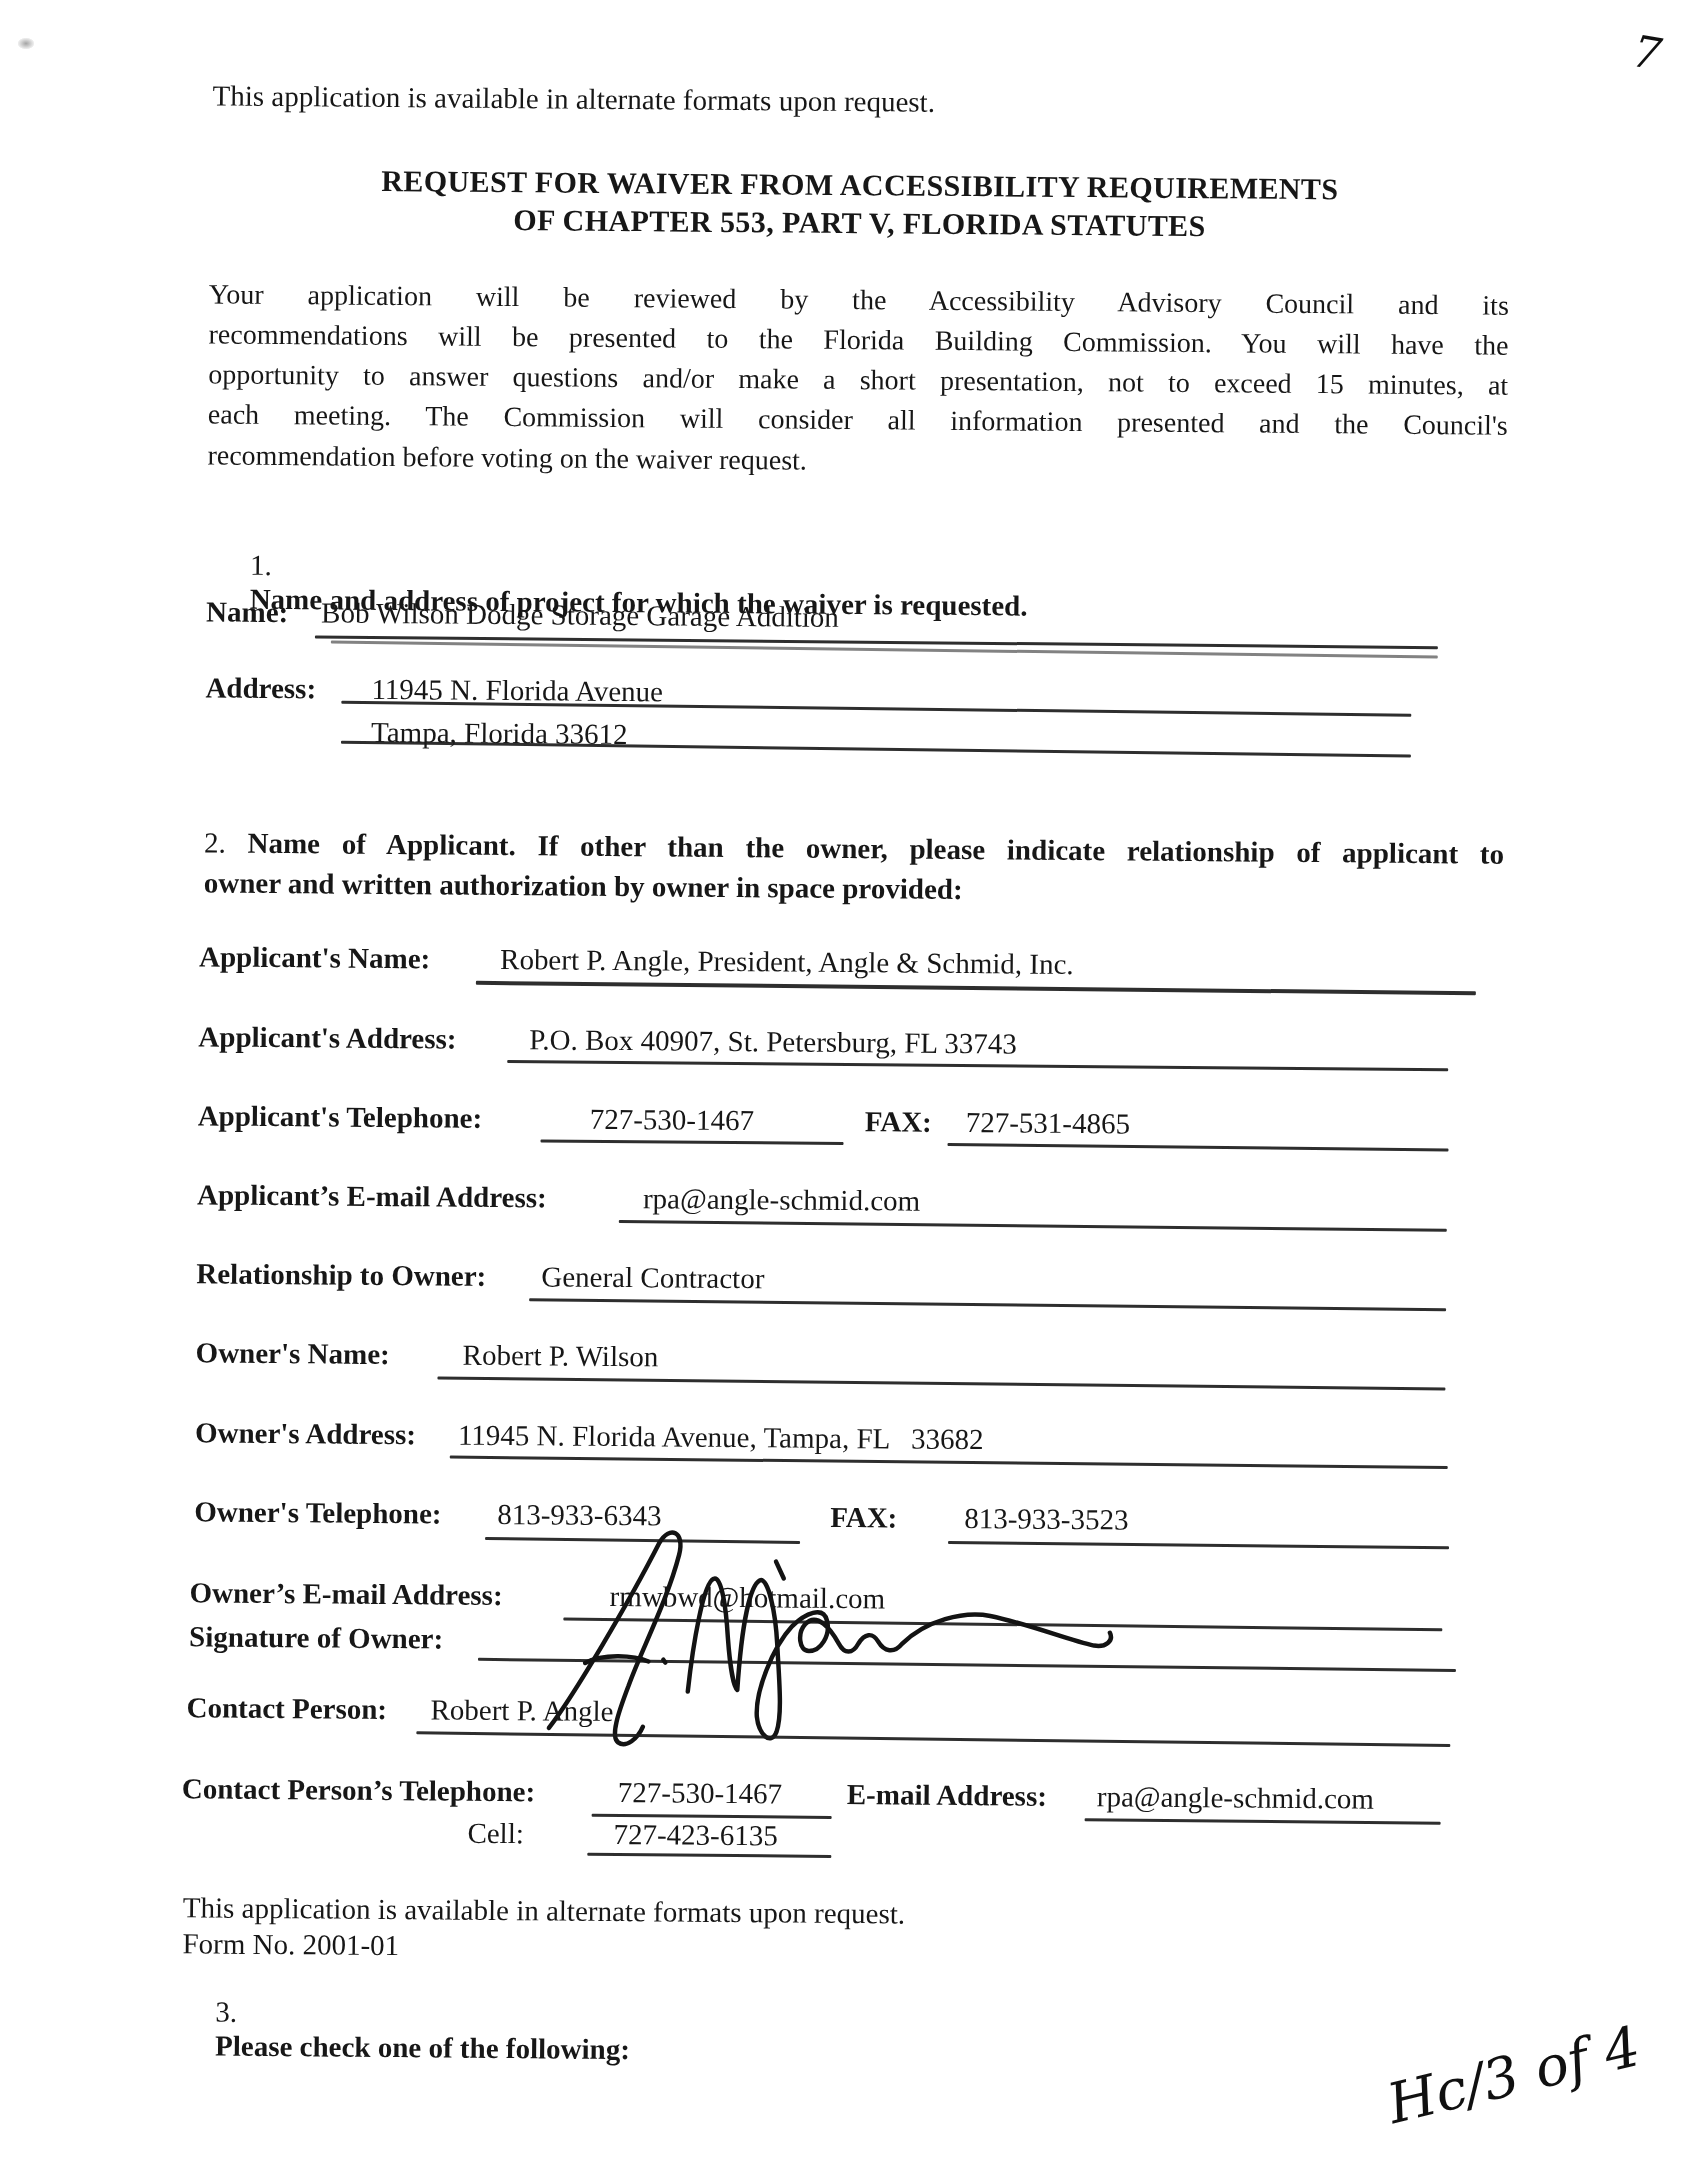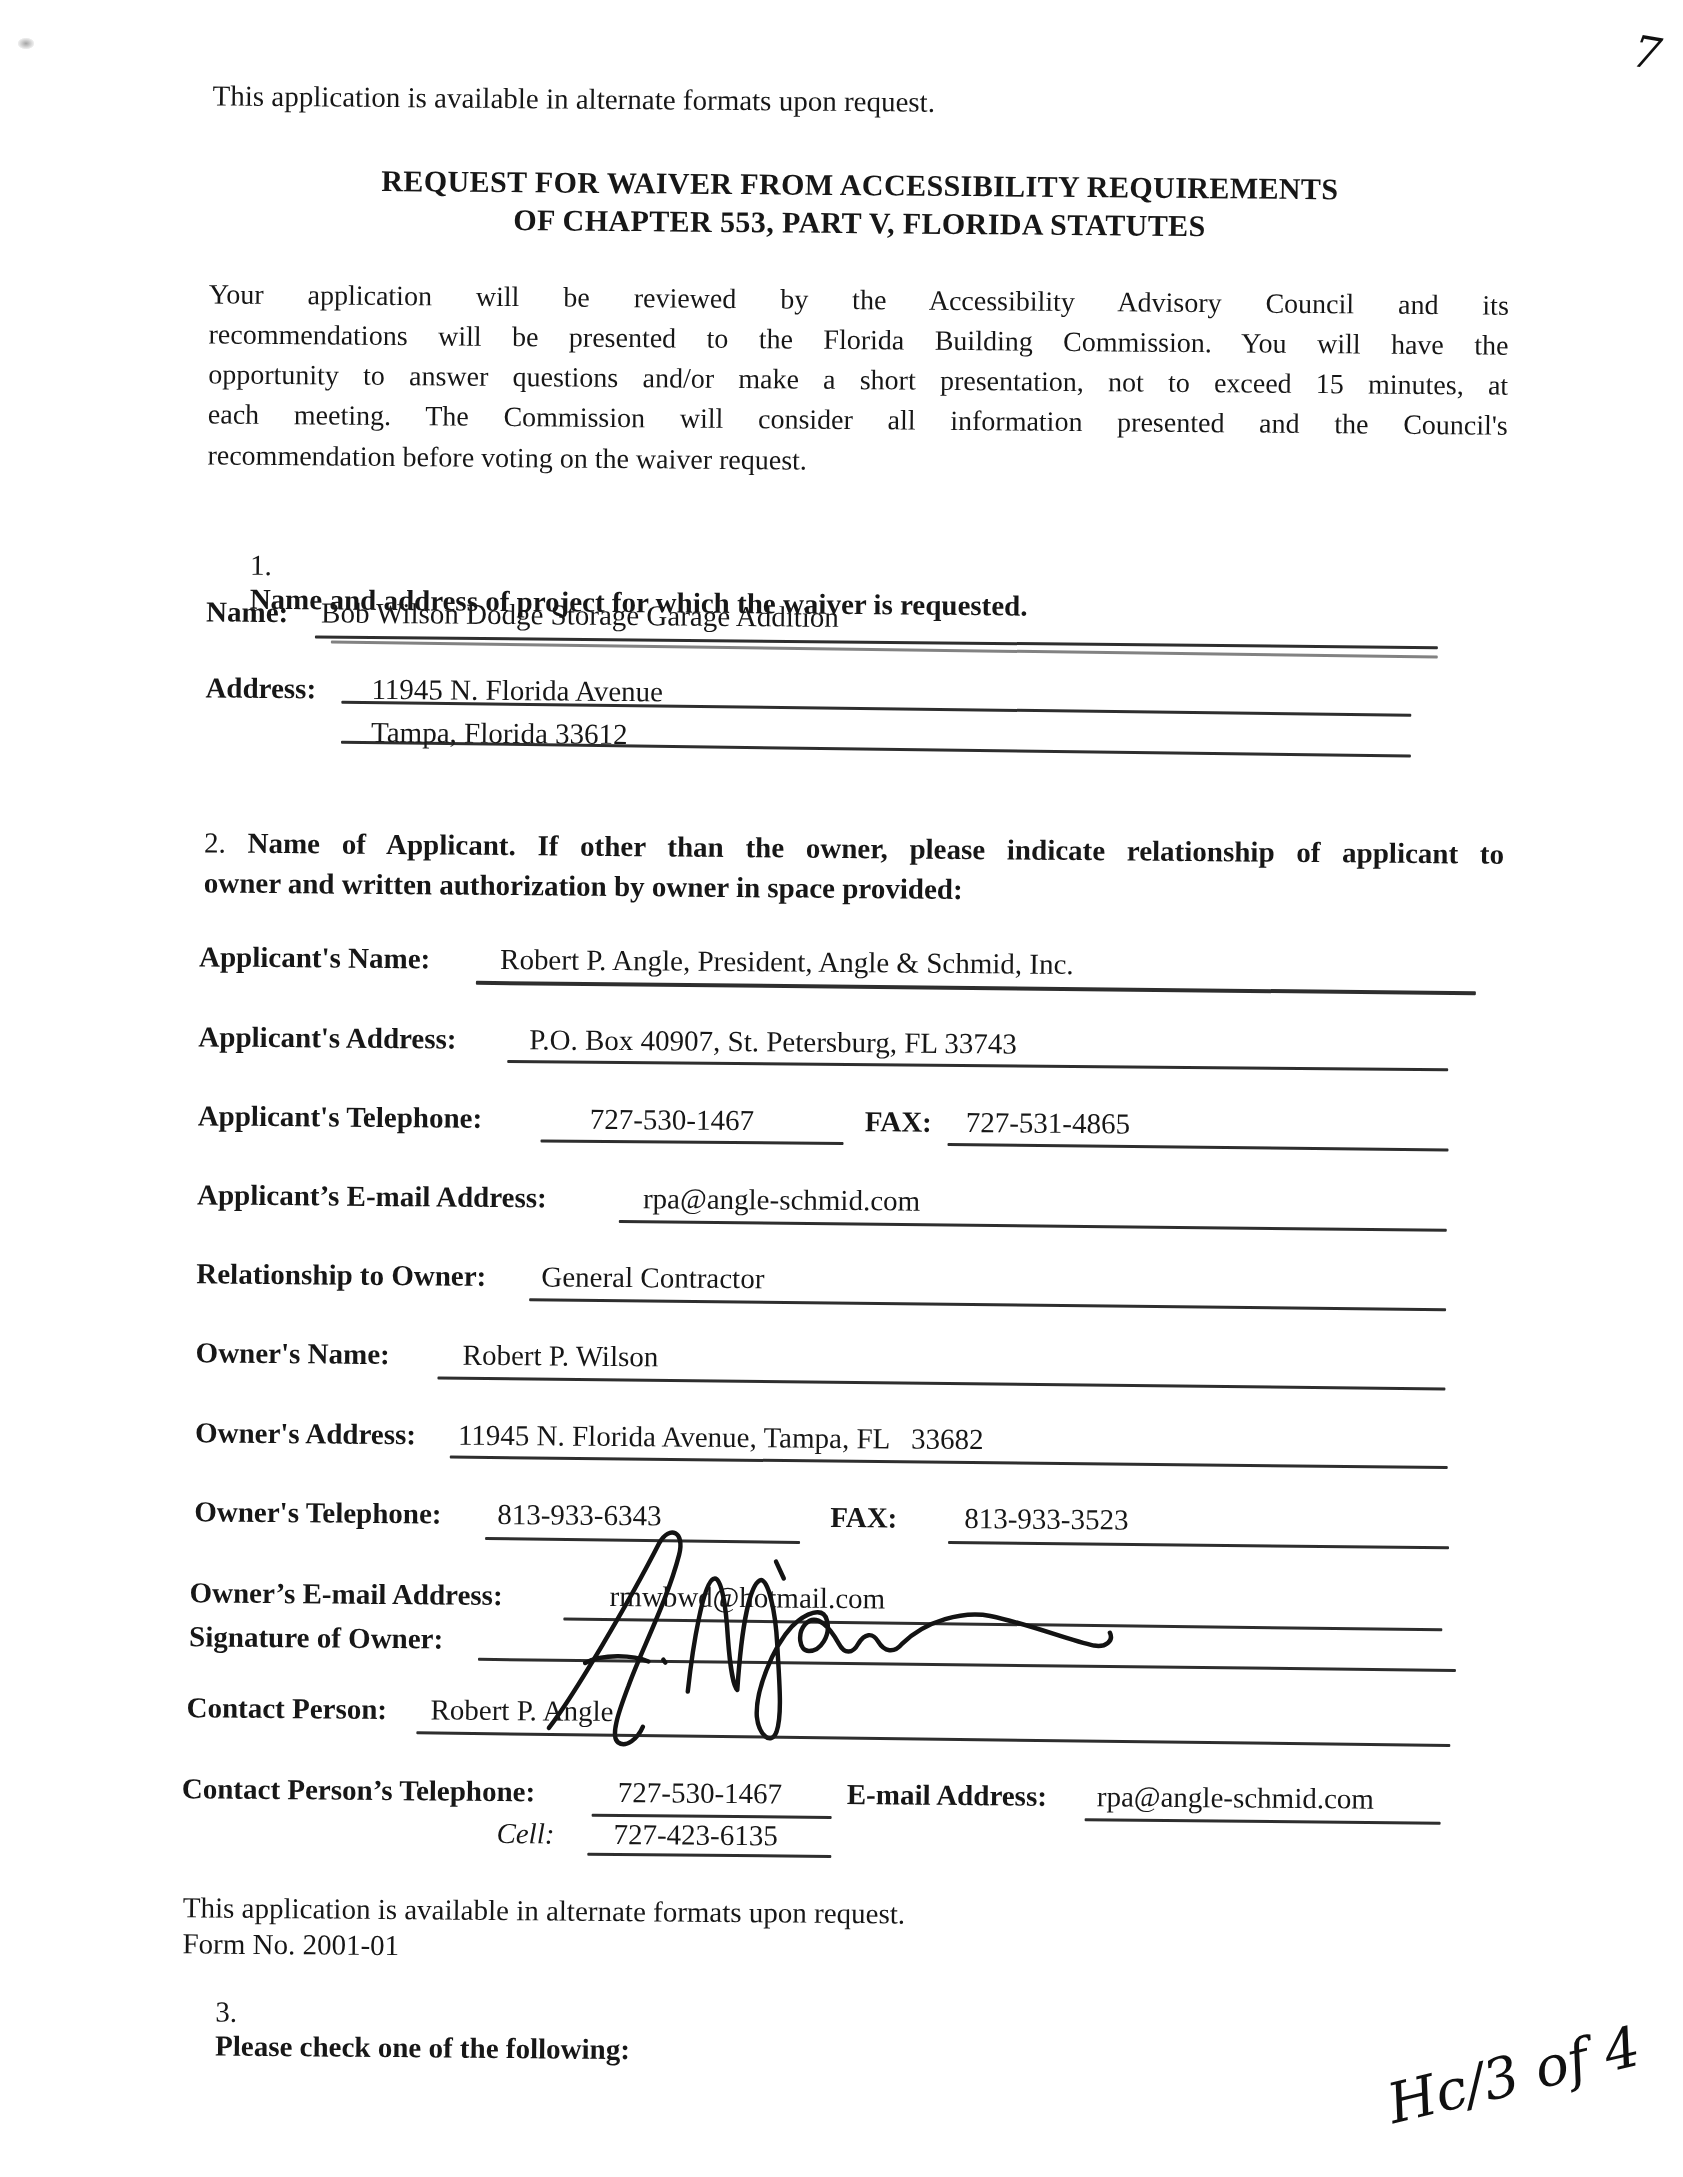--- a/index.html
+++ b/index.html
@@ -126,21 +126,21 @@
     <div class="abs t b" style="left:192px;top:1697px;">Contact Person:</div>
     <div class="abs t" style="left:436px;top:1697px;">Robert P. Angle</div>
     <div class="ln" style="left:422px;top:1735px;width:1034px;transform:rotate(0.2deg);"></div>
 
     <div class="abs t b" style="left:188px;top:1778px;">Contact Person’s Telephone:</div>
     <div class="abs t" style="left:624px;top:1778px;">727-530-1467</div>
     <div class="ln" style="left:598px;top:1816px;width:240px;"></div>
     <div class="abs t b" style="left:853px;top:1778px;">E-mail Address:</div>
     <div class="abs t" style="left:1103px;top:1778px;">rpa@angle-schmid.com</div>
     <div class="ln" style="left:1091px;top:1816px;width:356px;transform:rotate(0.1deg);"></div>
-    <div class="abs t" style="left:503px;top:1820px;font-style:italic;">Cell:</div>
+    <div class="abs t" style="left:474px;top:1820px;">Cell:</div>
     <div class="abs t" style="left:620px;top:1820px;">727-423-6135</div>
     <div class="ln" style="left:594px;top:1855px;width:244px;"></div>
 
     <div class="abs t" style="left:190px;top:1897px;">This application is available in alternate formats upon request.</div>
     <div class="abs t" style="left:190px;top:1933px;">Form No. 2001-01</div>
     <div class="abs t" style="left:180px;top:1968px;">
       <span>3.</span>
       <span class="b">Please check one of the following:</span>
     </div>
 

